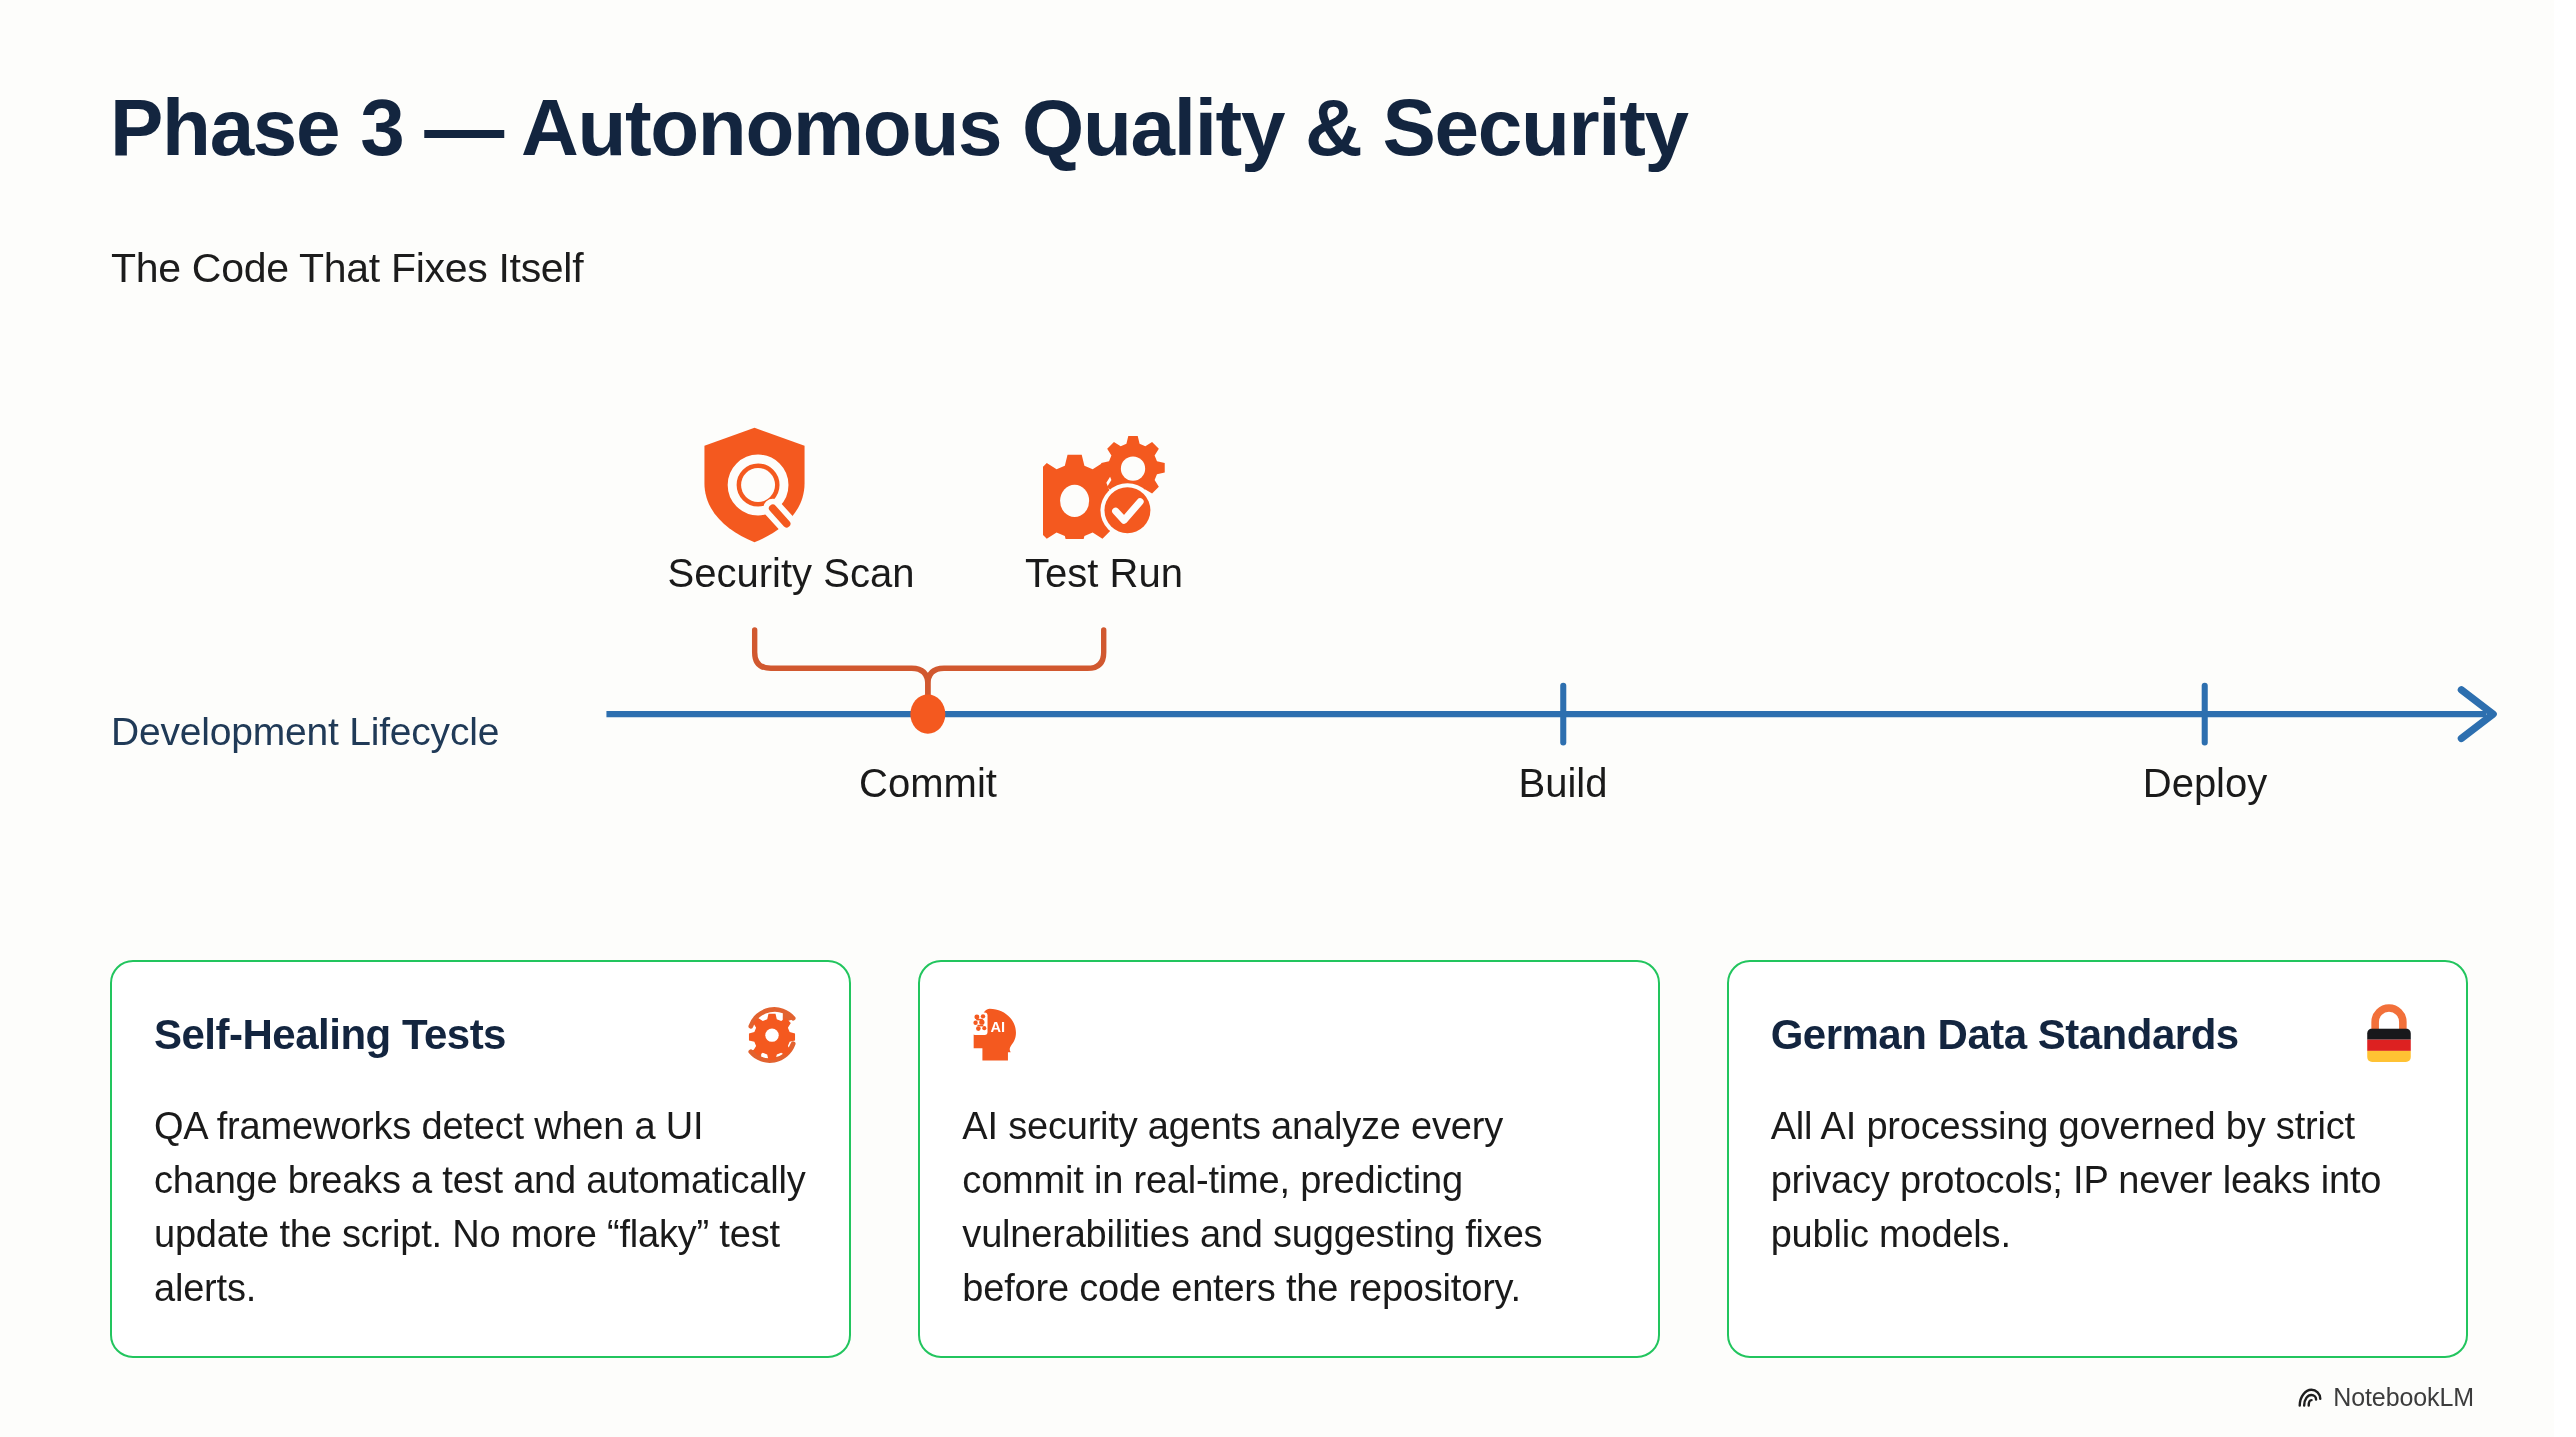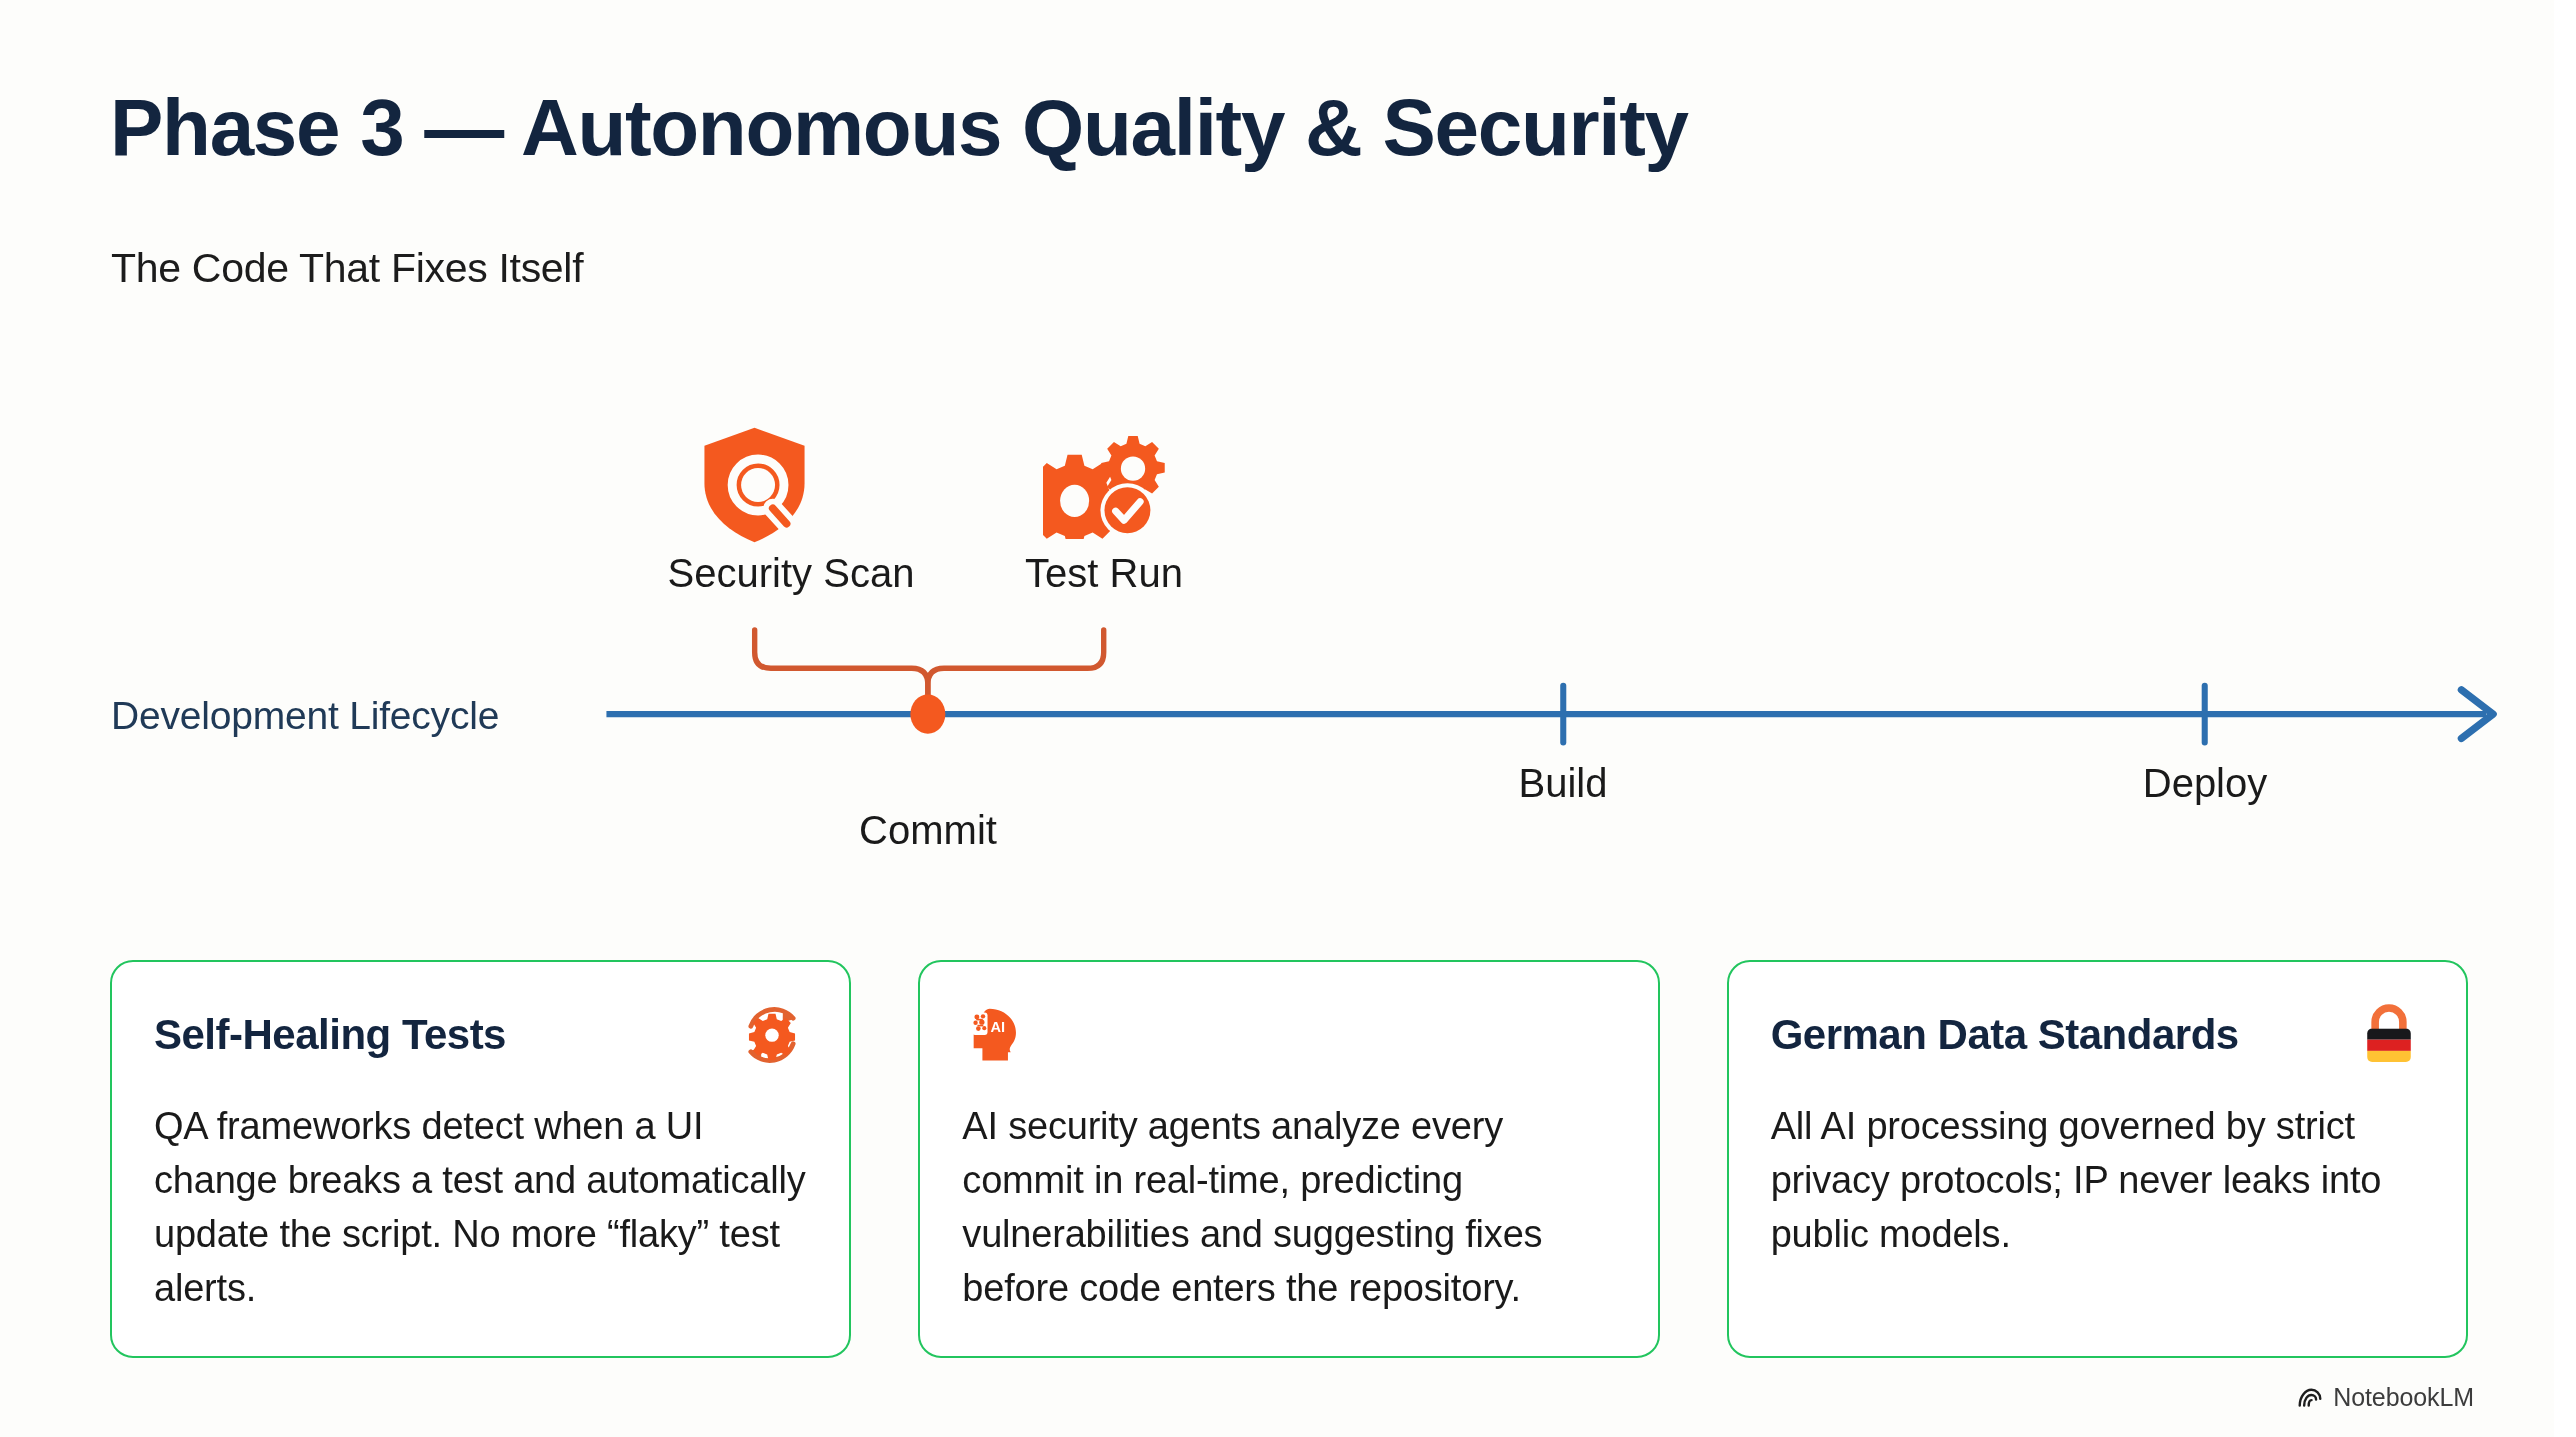--- a/index.html
+++ b/index.html
@@ -190,23 +190,23 @@
 
       <path d="M3653 424 L3700 460 L3653 496" fill="none" stroke="#2D6FAF" stroke-width="11" stroke-linecap="round" stroke-linejoin="round"></path>
 
       <line x1="2320" y1="418" x2="2320" y2="502" stroke="#2D6FAF" stroke-width="9" stroke-linecap="round"></line>
 
       <line x1="3272" y1="418" x2="3272" y2="502" stroke="#2D6FAF" stroke-width="9" stroke-linecap="round"></line>
 
       <ellipse cx="1377" cy="460" rx="26" ry="29" fill="#F4591F"></ellipse>
     </svg>
 
-    <div class="axis-label" style="left:111px; top:290px;">Development Lifecycle</div>
-
-    <div class="tick-label" style="left:928px; top:357px;margin-top:47px;">Commit</div>
+    <div class="axis-label" style="left:111px; top:306px;">Development Lifecycle</div>
+
+    <div class="tick-label" style="left:928px; top:357px;">Commit</div>
     <div class="tick-label" style="left:1563px; top:357px;">Build</div>
     <div class="tick-label" style="left:2205px; top:357px;">Deploy</div>
   </div>
 
   <div id="cards">
 
     <div class="card">
       <div class="card-head">
         <div class="card-title">Self-Healing Tests</div>
         <svg class="card-icon" viewBox="0 0 48 48" aria-hidden="true">

